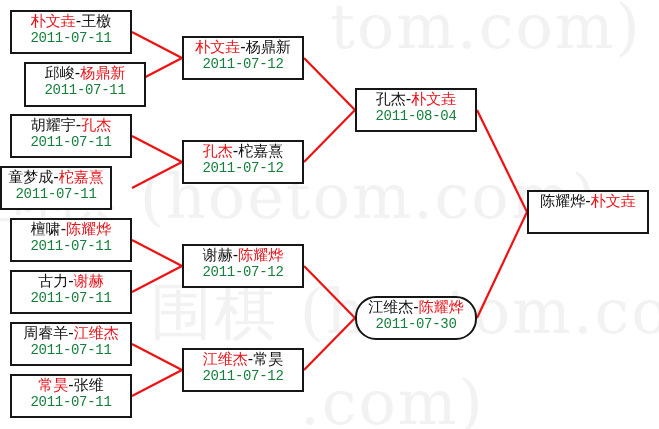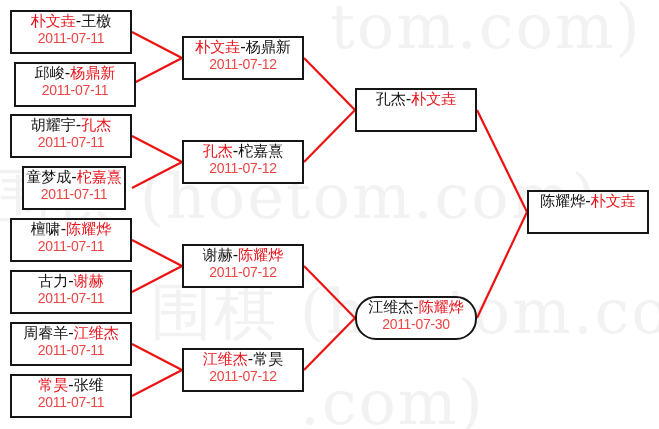--- a/index.html
+++ b/index.html
@@ -43,22 +43,22 @@
     line-height:1.05;
     padding-top:2px;
   }
   .node .players{
     font-size:15px;
     white-space:nowrap;
     font-family:"DejaVu Sans","Liberation Sans",sans-serif;
   }
   .node .date{
     font-size:14px;
-    color:#ef4444;
-    font-family:Liberation Sans, sans-serif;
+    color:#15803d;
+    font-family:Liberation Mono, monospace;
     letter-spacing:-0.3px;
     margin-top:1px;
   }
   .w{color:#e8131a;}
   .l{color:#111111;}
   .sep{color:#111111;}
 </style>
 </head>
 <body>
 
@@ -86,29 +86,29 @@
       <line x1="304" y1="370" x2="355" y2="318" stroke="#ee1111" stroke-width="2.2"></line>
       <line x1="477" y1="110" x2="527" y2="212" stroke="#ee1111" stroke-width="2.2"></line>
       <line x1="477" y1="318" x2="527" y2="212" stroke="#ee1111" stroke-width="2.2"></line>
     </svg>
 
   <div id="nodes">
       <div class="node" style="left: 10px; top: 10px; width: 122px; height: 44px;">
         <div class="players"><span class="w">朴文垚</span><span class="sep">-</span><span class="l">王檄</span></div>
         <div class="date">2011-07-11</div>
       </div>
-      <div class="node" style="left: 14px; top: 62px; width: 122px; height: 45px;">
+      <div class="node" style="left: 24px; top: 62px; width: 122px; height: 45px;">
         <div class="players"><span class="l">邱峻</span><span class="sep">-</span><span class="w">杨鼎新</span></div>
         <div class="date">2011-07-11</div>
       </div>
       <div class="node" style="left: 10px; top: 114px; width: 122px; height: 44px;">
         <div class="players"><span class="l">胡耀宇</span><span class="sep">-</span><span class="w">孔杰</span></div>
         <div class="date">2011-07-11</div>
       </div>
-      <div class="node" style="left: 22px; top: 166px; width: 104px; height: 44px;">
+      <div class="node" style="left: 0; top: 166px; width: 112px; height: 44px;">
         <div class="players"><span class="l">童梦成</span><span class="sep">-</span><span class="w">柁嘉熹</span></div>
         <div class="date">2011-07-11</div>
       </div>
       <div class="node" style="left: 10px; top: 218px; width: 122px; height: 44px;">
         <div class="players"><span class="l">檀啸</span><span class="sep">-</span><span class="w">陈耀烨</span></div>
         <div class="date">2011-07-11</div>
       </div>
       <div class="node" style="left: 10px; top: 270px; width: 122px; height: 44px;">
         <div class="players"><span class="l">古力</span><span class="sep">-</span><span class="w">谢赫</span></div>
         <div class="date">2011-07-11</div>
@@ -132,20 +132,21 @@
       <div class="node" style="left: 182px; top: 244px; width: 122px; height: 44px;">
         <div class="players"><span class="l">谢赫</span><span class="sep">-</span><span class="w">陈耀烨</span></div>
         <div class="date">2011-07-12</div>
       </div>
       <div class="node" style="left: 182px; top: 348px; width: 122px; height: 44px;">
         <div class="players"><span class="w">江维杰</span><span class="sep">-</span><span class="l">常昊</span></div>
         <div class="date">2011-07-12</div>
       </div>
       <div class="node" style="left: 355px; top: 88px; width: 122px; height: 44px;">
         <div class="players"><span class="l">孔杰</span><span class="sep">-</span><span class="w">朴文垚</span></div>
+        <div class="date">2011-08-04</div>
       </div>
       <div class="node" style="left: 355px; top: 296px; width: 122px; height: 44px; border-radius: 21px;">
         <div class="players"><span class="l">江维杰</span><span class="sep">-</span><span class="w">陈耀烨</span></div>
         <div class="date">2011-07-30</div>
       </div>
       <div class="node" style="left: 527px; top: 190px; width: 122px; height: 44px;">
         <div class="players"><span class="l">陈耀烨</span><span class="sep">-</span><span class="w">朴文垚</span></div>
       </div>
     </div>
 

